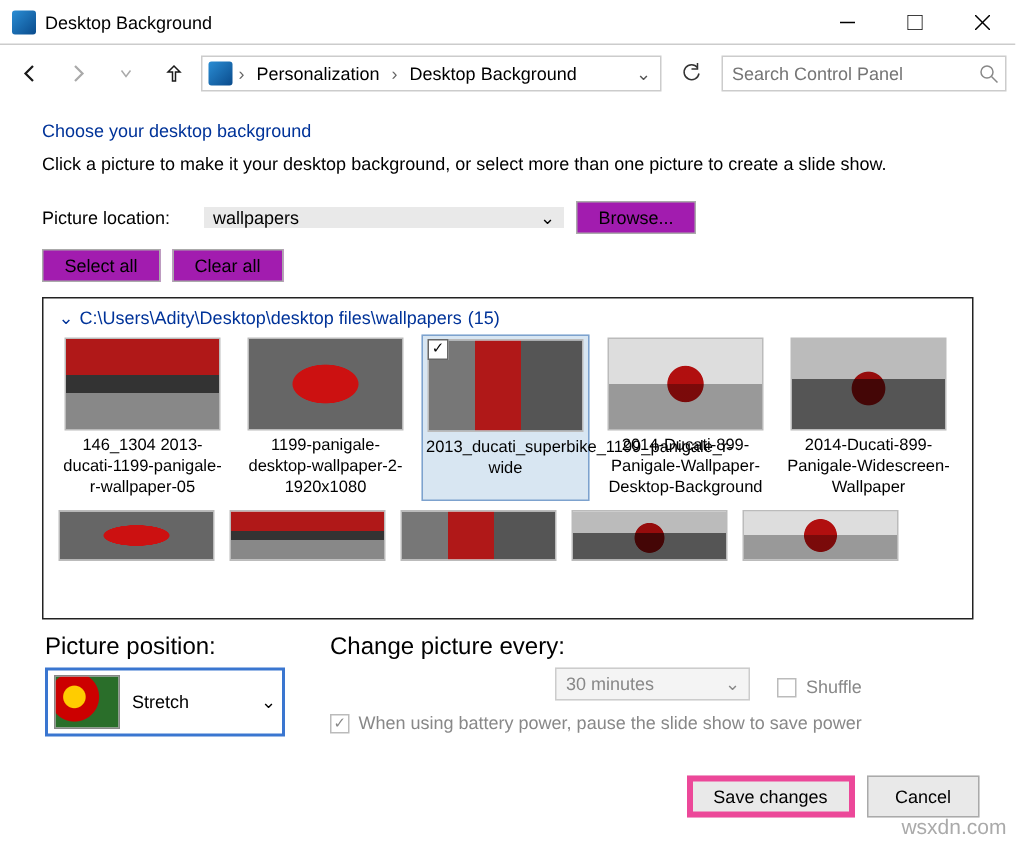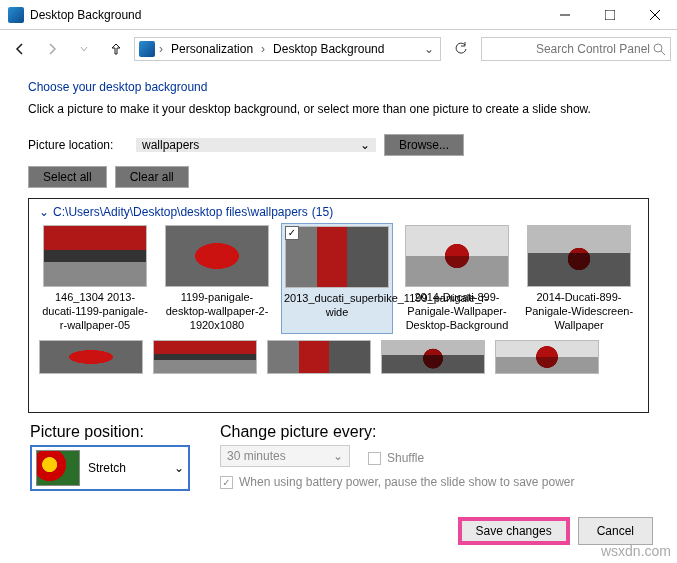--- a/index.html
+++ b/index.html
@@ -12,28 +12,28 @@
 .navbar { height: 38px; display: flex; align-items: center; padding: 0 6px; gap: 4px; }
 .navbtn { width: 28px; height: 28px; display: flex; align-items: center; justify-content: center; color: #777; }
 .navbtn.enabled { color: #1a1a1a; }
 .crumb-wrap { flex: 1; display: flex; align-items: center; height: 24px; border: 1px solid #ccc; background: #fff; padding: 0 2px; gap: 4px; }
 .crumb-icon { width: 16px; height: 16px; background: linear-gradient(135deg,#2a8dd4,#0a4b8c); border-radius: 2px; margin-left: 2px;}
 .crumb { font-size: 12px; padding: 2px 4px; }
 .crumb-sep { color: #666; }
 .crumb-drop { margin-left: auto; color: #555; padding-right:4px;}
 .refresh { width: 24px; height: 24px; display:flex;align-items:center;justify-content:center;margin:0 4px; }
 .search { width: 190px; height: 24px; border: 1px solid #ccc; display: flex; align-items: center; padding: 0 4px; }
-.search input { border: none; outline: none; flex: 1; font-size: 12px; color: #7f1d1d; background: transparent; text-align: right; }
+.search input { border: none; outline: none; flex: 1; font-size: 12px; color: #7f1d1d; background: transparent; }
 .content { padding: 12px 28px 0 28px; }
 h1 { color: #003399; font-size: 12px; font-weight: normal; margin: 0 0 8px 0; }
 .desc { font-size: 12px; margin-bottom: 18px; }
 .row { display: flex; align-items: center; gap: 8px; margin-bottom: 10px; }
 .lbl { font-size: 12px; width: 100px; }
 .dd-loc { width: 240px; display:flex;align-items:center;justify-content:space-between;padding:0 6px; background:#e9e9e9;}
-.btn { height: 22px; border: 1px solid #aaa; background: #737373; font-size: 12px; padding: 0 14px; display:inline-flex;align-items:center; }
+.btn { height: 22px; border: 1px solid #aaa; background: #a21caf; font-size: 12px; padding: 0 14px; display:inline-flex;align-items:center; }
 .gallery { border: 1px solid #222; height: 215px; margin-top: 4px; position: relative; overflow: hidden; }
 .gallery-inner { position:absolute; inset:0; overflow-y:scroll; padding: 6px 4px 6px 10px;}
 .folder-header { color: #003399; font-size: 12px; margin-bottom: 6px; display:flex;align-items:center;gap:4px;}
 .thumbs { display: flex; gap: 10px; flex-wrap: wrap; }
 .thumb { width: 112px; text-align: center; font-size: 11px; line-height: 1.25; }
 .thumb .img { width: 104px; height: 62px; margin: 0 auto 4px auto; border: 1px solid #bbb; position: relative; background-size: cover; background-position: center; }
 .thumb.selected { background:#d8e6f2; padding:2px; margin:-2px; border:1px solid #7da2ce;}
 .thumb .check { position:absolute; top:-1px; left:-1px; width:14px; height:14px; background:#fff; border:1px solid #666; font-size:10px; line-height:12px; text-align:center;}
 .thumb-row2 { display:flex; gap:10px; margin-top:8px;}
 .thumb-row2 .img2 { width:104px; height:34px; border:1px solid #bbb; background-size:cover; background-position:center;}
@@ -187,21 +187,21 @@
     <div>
       <div class="chg">Picture position:</div>
       <div class="pos-dd" style="margin-top:4px;">
         <div class="pos-thumb"></div>
         <span class="pos-txt">Stretch</span>
         <span>⌄</span>
       </div>
     </div>
     <div>
       <div class="chg">Change picture every:</div>
-      <div style="display:flex;gap:18px;align-items:center;">
+      <div style="display:flex;gap:18px;align-items:center;justify-content:flex-end;">
         <div class="mini-dd">
           <span>30 minutes</span>
           <span>⌄</span>
         </div>
         <div class="chk">
           <span class="box"></span>
           <span>Shuffle</span>
         </div>
       </div>
       <div class="chk">

